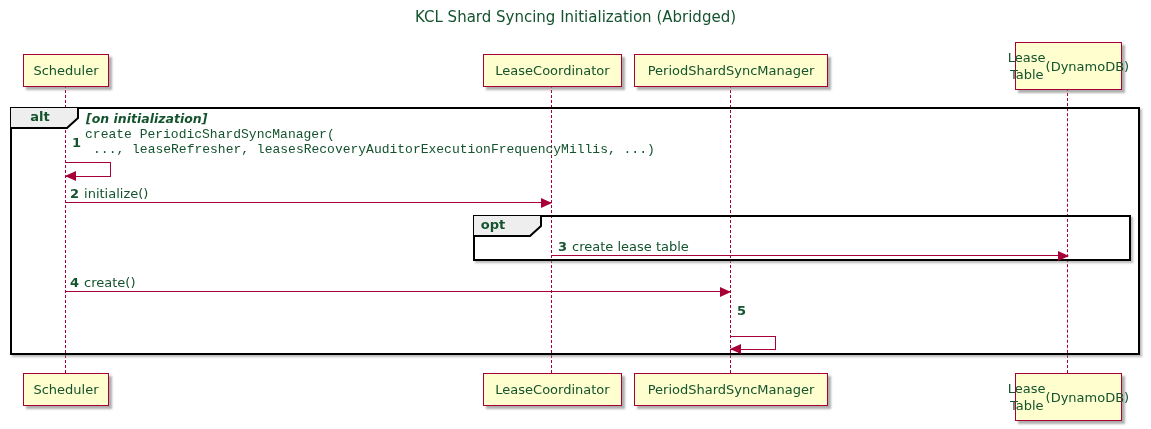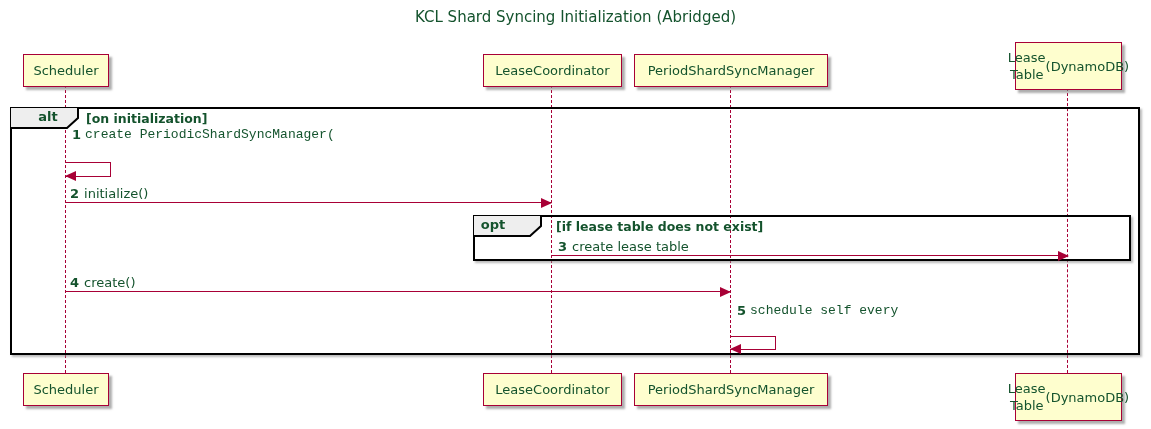--- a/index.html
+++ b/index.html
@@ -54,68 +54,67 @@
   </div>
   <div class="pbox" style="left:1015px;top:42px;width:105px;height:46px;">
     <span>Lease Table</span>
     <span>(DynamoDB)</span>
   </div>
 
   <div class="frame" style="left:10px;top:107px;width:1126px;height:244px;"></div>
   <svg class="pent" style="left:10px;top:107px;" width="70" height="22">
     <path d="M0,0 H68 V11 L57,21 H0 Z" fill="#EEEEEE" stroke="#000000" stroke-width="2"></path>
   </svg>
-  <div class="pent-label" style="left:20px;top:109px;">alt</div>
-  <div class="cond" style="left:86px;top:111px;">[on initialization]</div>
+  <div class="pent-label" style="left:12px;top:109px;">alt</div>
+  <div class="cond" style="left:86px;top:111px;font-style:italic;">[on initialization]</div>
 
   <div class="msg-multi" style="left:72px;top:127px;">
     <span class="num">1</span>
     <span class="lines">
       <span class="l1">create PeriodicShardSyncManager(</span>
+      <span class="l2">..., leaseRefresher, leasesRecoveryAuditorExecutionFrequencyMillis, ...)</span>
     </span>
   </div>
   <div class="self-loop" style="left:65px;top:162px;height:13px;">
     <div class="head-left"></div>
   </div>
 
   <div class="msg-text" style="left:70px;top:186px;">
     <span class="num">2</span>
     <span>initialize()</span>
   </div>
   <div class="msg-line" style="left:65px;top:202px;width:486px;">
     <div class="head-right"></div>
   </div>
 
   <div class="frame" style="left:473px;top:215px;width:654px;height:42px;"></div>
   <svg class="pent" style="left:473px;top:215px;" width="70" height="22">
     <path d="M0,0 H68 V11 L57,21 H0 Z" fill="#EEEEEE" stroke="#000000" stroke-width="2"></path>
   </svg>
   <div class="pent-label" style="left:465px;top:217px;">opt</div>
-  <div class="cond" style="left:556px;top:219px;">[if lease table does not exist]</div>
 
   <div class="msg-text" style="left:558px;top:239px;">
     <span class="num">3</span>
     <span>create lease table</span>
   </div>
   <div class="msg-line" style="left:551px;top:255px;width:517px;">
     <div class="head-right"></div>
   </div>
 
   <div class="msg-text" style="left:70px;top:275px;">
     <span class="num">4</span>
     <span>create()</span>
   </div>
   <div class="msg-line" style="left:65px;top:291px;width:665px;">
     <div class="head-right"></div>
   </div>
 
   <div class="msg-multi" style="left:737px;top:303px;">
     <span class="num">5</span>
     <span class="lines">
-      <span class="l1">schedule self every</span>
     </span>
   </div>
   <div class="self-loop" style="left:730px;top:336px;height:12px;">
     <div class="head-left"></div>
   </div>
 
   <div class="pbox" style="left:23px;top:373px;width:84px;height:31px;">
     <span>Scheduler</span>
   </div>
   <div class="pbox" style="left:483px;top:373px;width:137px;height:31px;">

